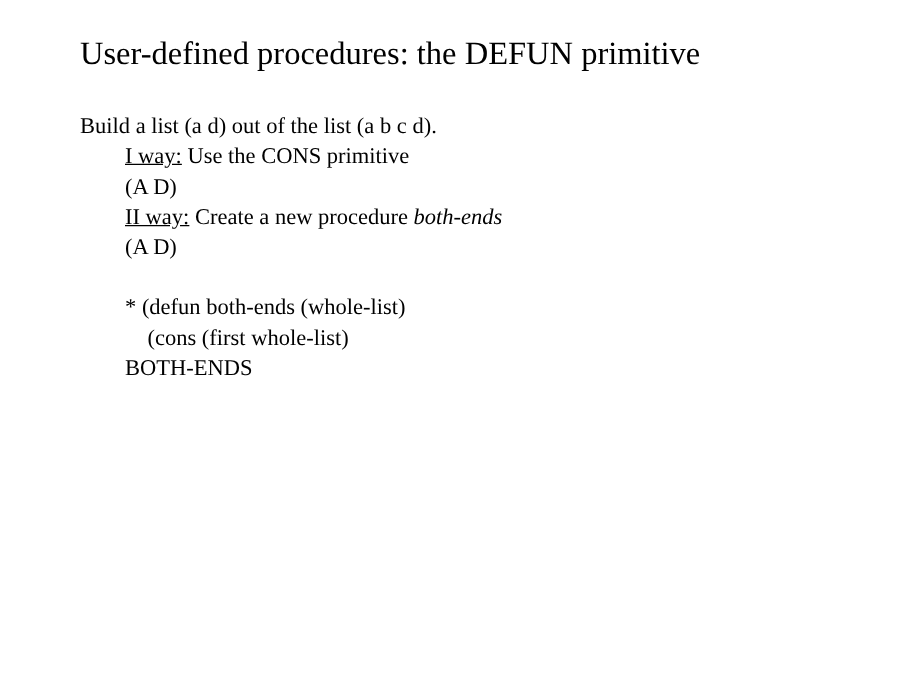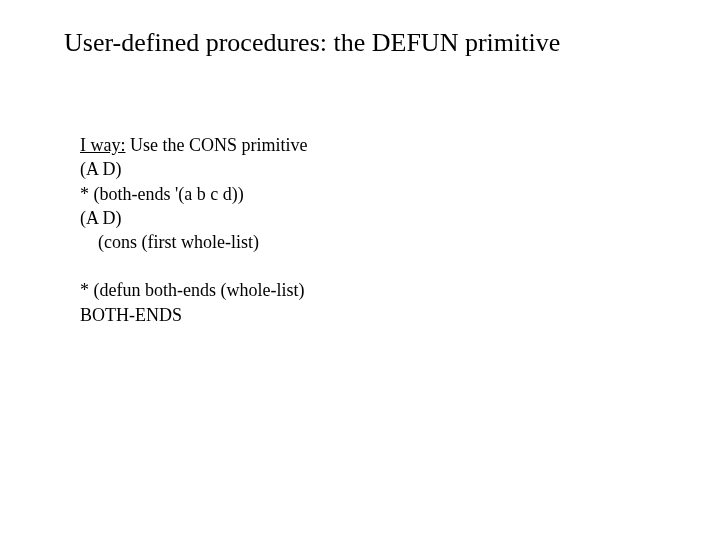--- a/index.html
+++ b/index.html
@@ -11,44 +11,47 @@
     font-family: "Times New Roman", Times, serif;
     color: #000000;
   }
   .slide {
     box-sizing: border-box;
     padding: 28px 64px 40px 64px;
   }
   .title {
     font-size: 26px;
     font-weight: normal;
-    margin-bottom: 75px;
+    margin-bottom: 30px;
   }
   .body {
     font-size: 18px;
     line-height: 1.35;
   }
-  .indent1 { margin-left: 16px; }
+  .indent1 { margin-left: 36px; }
   .para2 { margin-top: 24px; }
   .u { text-decoration: underline; }
   .ital { font-style: italic; }
 </style>
 </head>
 <body>
 
 <div class="slide">
   <div class="title">User-defined procedures: the DEFUN primitive</div>
 
   <div class="body">
+    <div>Build a list (a d) out of the list (a b c d).</div>
 
     <div class="indent1">
       <span class="u">I way:</span><span> Use the CONS primitive</span>
     </div>
     <div class="indent1">(A D)</div>
 
-    <div class="indent1">* (both-ends '(a b c d))</div>
+    <div class="indent1">
+      <span class="u">II way:</span><span> Create a new procedure </span><span class="ital">both-ends</span>
+    </div>
     <div class="indent1">(A D)</div>
 
+    <div class="indent1 para2">* (defun both-ends (whole-list)</div>
     <div class="indent1">&nbsp;&nbsp;&nbsp;&nbsp;(cons (first whole-list)</div>
-    <div class="indent1 para2">* (defun both-ends (whole-list)</div>
     <div class="indent1">BOTH-ENDS</div>
   </div>
 </div>
 
 </body></html>

